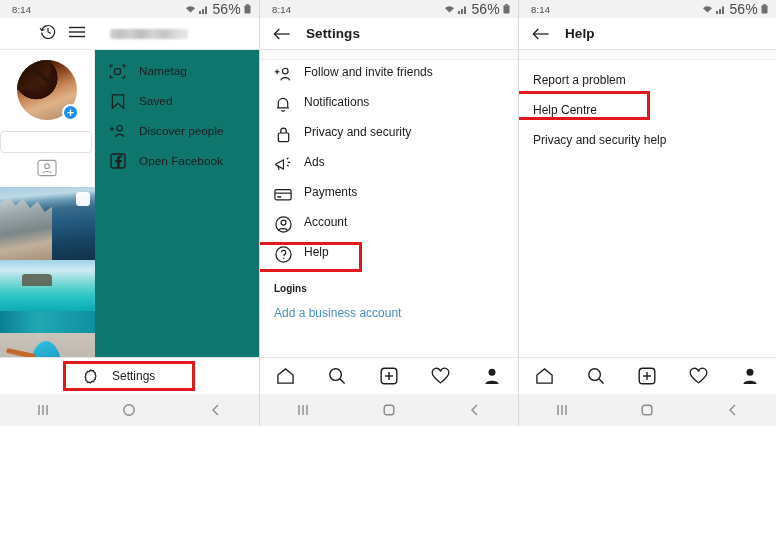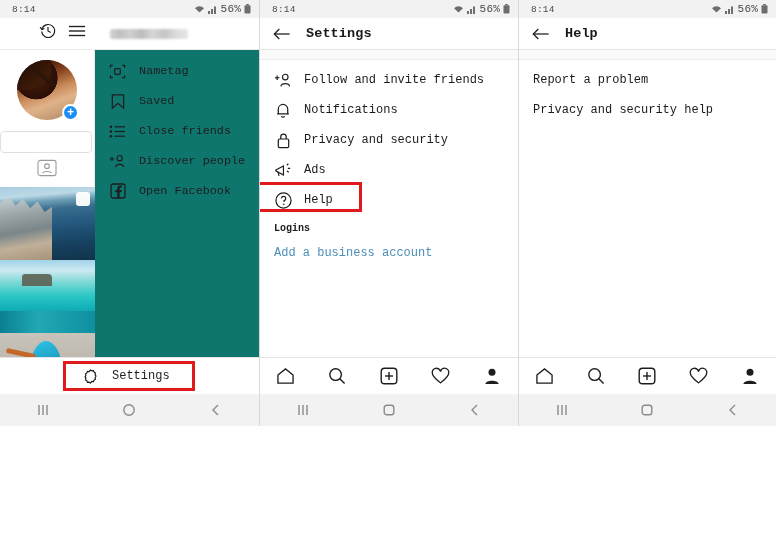--- a/index.html
+++ b/index.html
@@ -4,34 +4,34 @@
 <style>
   * { box-sizing: border-box; margin:0; padding:0; }
   html,body { width:776px; height:534px; }
   body {
     font-family: "Liberation Sans", sans-serif;
     background:#ffffff;
     overflow:hidden;
   }
   .screen { position:relative; width:776px; height:534px; display:flex; }
 
-  .panel { position:relative; height:426px; background:#fff; overflow:hidden;font-family:Liberation Mono, monospace; }
+  .panel { position:relative; height:426px; background:#fff; overflow:hidden; }
   .panel.p1 { width:259px; }
   .panel.p2 { width:259px; border-left:1px solid #d8d8d8; }
   .panel.p3 { width:258px; border-left:1px solid #d8d8d8; }
 
   
   .statusbar {
     height:18px; background:#f2f2f2;
     display:flex; align-items:center; justify-content:space-between;
     padding:0 8px 0 12px;
     font-size:9.5px; color:#4a4a4a; letter-spacing:.2px;
   }
   .status-right { display:flex; align-items:center; gap:3px; }
-  .status-right .txt { font-size:11px; color:#4a4a4a; }
+  .status-right .txt { font-size:14px; color:#4a4a4a; }
   .ico-wifi svg, .ico-sig svg, .ico-batt svg { display:block; }
 
   
   .appbar {
     height:32px; background:#fff; display:flex; align-items:center;
     border-bottom:1px solid #e4e4e4;
     padding-left:12px; gap:14px;
   }
   .appbar .title { font-size:13.5px; font-weight:bold; color:#1a1a1a; letter-spacing:.1px;}
   .back-arrow { width:20px;height:20px; display:flex;align-items:center;justify-content:center; }
@@ -133,21 +133,21 @@
   .navbar {
     position:absolute; left:0; bottom:0; width:100%; height:32px;
     background:#f2f2f2; display:flex; align-items:center; justify-content:space-around;
     color:#8a8a8a;
   }
   .navbar .nb { width:28px;height:22px;display:flex;align-items:center;justify-content:center; }
 
   
   .sep { height:10px; background:#fafafa; border-bottom:1px solid #ededed; }
   .list-item {
-    display:flex; align-items:center; height:30px; padding-left:14px; gap:12px;
+    display:flex; height:30px; padding-left:14px; gap:12px;
     position:relative;
   }
   .list-item .label { font-size:12px; color:#1b1b1b; }
   .li-icon { width:18px;height:18px;display:flex;align-items:center;justify-content:center;flex:0 0 18px;}
   .section-title { font-size:10px; font-weight:bold; color:#1b1b1b; padding:8px 0 4px 14px; }
   .link-item { font-size:12px; color:#4a8fb8; padding-left:14px; height:30px; display:flex; align-items:center; }
 
   .plain-item { display:flex; align-items:center; height:30px; padding-left:14px; }
   .plain-item .label { font-size:12px; color:#1b1b1b; }
 
@@ -247,33 +247,20 @@
             </span>
             <span class="label">Nametag</span>
           </div>
           <div class="menu-item">
             <span class="mi-icon">
               <svg width="16" height="17" viewBox="0 0 16 18" fill="none" stroke="#1d1d1d" stroke-width="1.3">
                 <path d="M2 2h12v14l-6-5-6 5z"></path>
               </svg>
             </span>
             <span class="label">Saved</span>
-          </div>
-          <div class="menu-item">
-            <span class="mi-icon">
-              <svg width="17" height="15" viewBox="0 0 18 16" stroke="#1d1d1d" stroke-width="1.3">
-                <circle cx="2" cy="3" r="1.4" fill="#1d1d1d" stroke="none"></circle>
-                <circle cx="2" cy="8" r="1.4" fill="#1d1d1d" stroke="none"></circle>
-                <circle cx="2" cy="13" r="1.4" fill="#1d1d1d" stroke="none"></circle>
-                <line x1="6" y1="3" x2="17" y2="3"></line>
-                  <line x1="6" y1="8" x2="17" y2="8"></line>
-                  <line x1="6" y1="13" x2="17" y2="13"></line>
-              </svg>
-            </span>
-            <span class="label">Close friends</span>
           </div>
           <div class="menu-item">
             <span class="mi-icon">
               <svg width="19" height="16" viewBox="0 0 20 17" fill="none" stroke="#1d1d1d" stroke-width="1.3">
                 <line x1="1" y1="6" x2="6" y2="6"></line>
                   <line x1="3.5" y1="3.5" x2="3.5" y2="8.5"></line>
                 <circle cx="12.5" cy="5.2" r="3.1"></circle>
                 <path d="M7.6 15.6c1-4.1 8.8-4.1 9.8 0"></path>
               </svg>
             </span>
@@ -418,21 +405,41 @@
         <span class="li-icon">
           <svg width="19" height="16" viewBox="0 0 20 17" fill="none" stroke="#1d1d1d" stroke-width="1.3">
             <path d="M2 8.6 10.5 4v10L2 9.4z"></path>
               <path d="M4.4 10.6 5.6 15"></path>
             <path d="M14.2 3.2l1.8-1.6M15.4 6.6h2.6M14.4 9.6l2 1.4"></path>
           </svg>
         </span>
         <span class="label">Ads</span>
       </div>
 
-
+      <div class="list-item">
+        <span class="li-icon">
+          <svg width="19" height="15" viewBox="0 0 20 15" fill="none" stroke="#1d1d1d" stroke-width="1.3">
+            <rect x="1" y="2" width="18" height="11.5" rx="1.8"></rect>
+              <line x1="1" y1="6" x2="19" y2="6"></line>
+            <line x1="3.6" y1="10.2" x2="8" y2="10.2" stroke-width="1.6"></line>
+          </svg>
+        </span>
+        <span class="label">Payments</span>
+      </div>
+
+      <div class="list-item">
+        <span class="li-icon">
+          <svg width="17" height="17" viewBox="0 0 18 18" fill="none" stroke="#1d1d1d" stroke-width="1.3">
+            <circle cx="9" cy="9" r="8"></circle>
+              <circle cx="9" cy="7" r="2.6"></circle>
+              <path d="M3.9 15.4c.9-2.6 8.3-2.6 9.2 0"></path>
+          </svg>
+        </span>
+        <span class="label">Account</span>
+      </div>
 
       <div class="list-item row-wrap">
         <span class="hl-box hl-help"></span>
         <span class="li-icon">
           <svg width="17" height="17" viewBox="0 0 18 18" fill="none" stroke="#1d1d1d" stroke-width="1.3">
             <circle cx="9" cy="9" r="8"></circle>
             <path d="M6.8 6.7a2.3 2.3 0 1 1 2.8 2.5v1.3"></path>
               <circle cx="9.3" cy="13.1" r=".8" fill="#1d1d1d" stroke="none"></circle>
           </svg>
         </span>
@@ -534,20 +541,24 @@
       </span>
       <span class="title">Help</span>
     </div>
 
     <div class="sep"></div>
 
     <div style="padding-top:5px;">
       <div class="plain-item">
         <span class="label">Report a problem</span>
       </div>
+      <div class="plain-item row-wrap">
+        <span class="hl-box hl-helpcentre"></span>
+        <span class="label">Help Centre</span>
+      </div>
       <div class="plain-item">
         <span class="label">Privacy and security help</span>
       </div>
     </div>
 
     <div class="tabbar">
       <span class="tab-ic">
         <svg width="19" height="18" viewBox="0 0 20 19" fill="none" stroke="#1d1d1d" stroke-width="1.4">
           <path d="M2 8.4 10 2l8 6.4V17H2z"></path>
         </svg>

